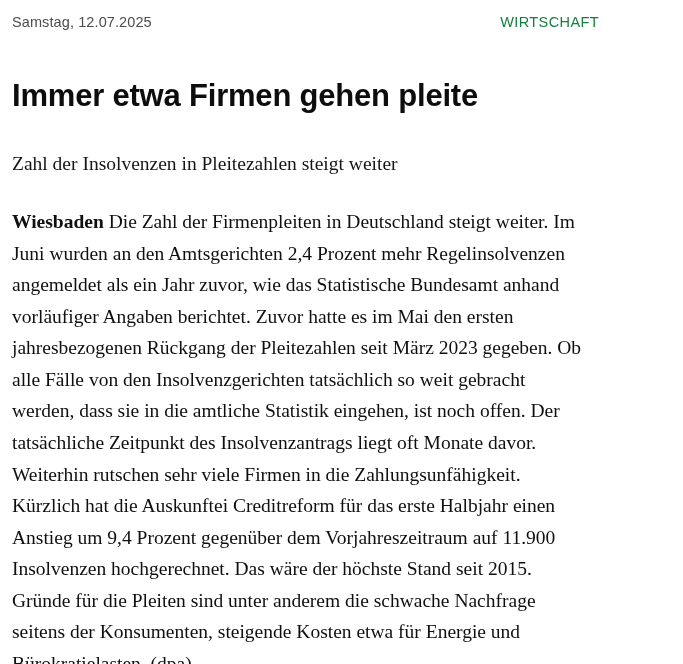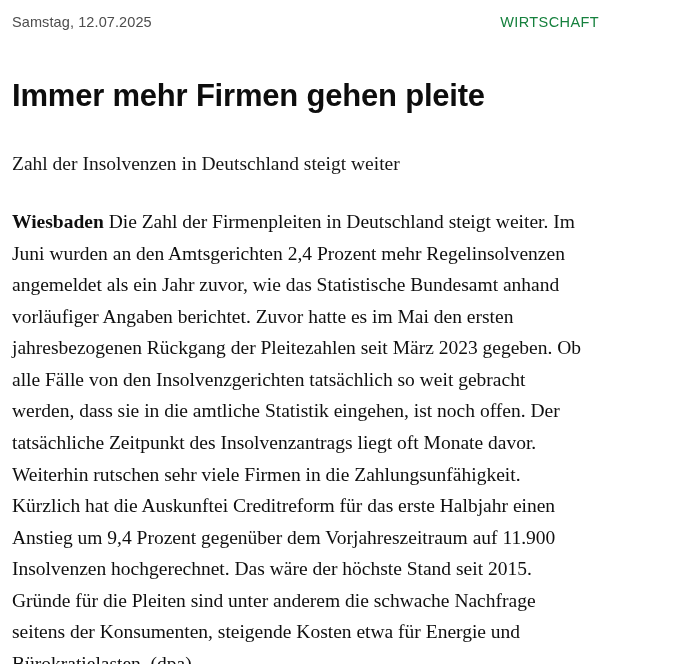--- a/index.html
+++ b/index.html
@@ -68,19 +68,19 @@
 </head>
 <body>
 
 <div class="page">
 
   <div class="meta-row">
     <span class="meta-date">Samstag, 12.07.2025</span>
     <span class="meta-section">WIRTSCHAFT</span>
   </div>
 
-  <h1 class="headline">Immer mehr Firmen gehen pleite</h1>
+  <h1 class="headline">Immer etwa Firmen gehen pleite</h1>
 
-  <p class="subhead">Zahl der Insolvenzen in Deutschland steigt weiter</p>
+  <p class="subhead">Zahl der Insolvenzen in Pleitezahlen steigt weiter</p>
 
   <p class="body-text"><span class="dateline">Wiesbaden</span><span> Die Zahl der Firmenpleiten in Deutschland steigt weiter. Im Juni wurden an den Amtsgerichten 2,4 Prozent mehr Regelinsolvenzen angemeldet als ein Jahr zuvor, wie das Statistische Bundesamt anhand vorläufiger Angaben berichtet. Zuvor hatte es im Mai den ersten jahresbezogenen Rückgang der Pleitezahlen seit März 2023 gegeben. Ob alle Fälle von den Insolvenzgerichten tatsächlich so weit gebracht werden, dass sie in die amtliche Statistik eingehen, ist noch offen. Der tatsächliche Zeitpunkt des Insolvenzantrags liegt oft Monate davor. Weiterhin rutschen sehr viele Firmen in die Zahlungsunfähigkeit. Kürzlich hat die Auskunftei Creditreform für das erste Halbjahr einen Anstieg um 9,4 Prozent gegenüber dem Vorjahreszeitraum auf 11.900 Insolvenzen hochgerechnet. Das wäre der höchste Stand seit 2015. Gründe für die Pleiten sind unter anderem die schwache Nachfrage seitens der Konsumenten, steigende Kosten etwa für Energie und Bürokratielasten. (dpa)</span></p>
 
 </div>
 
 </body></html>

